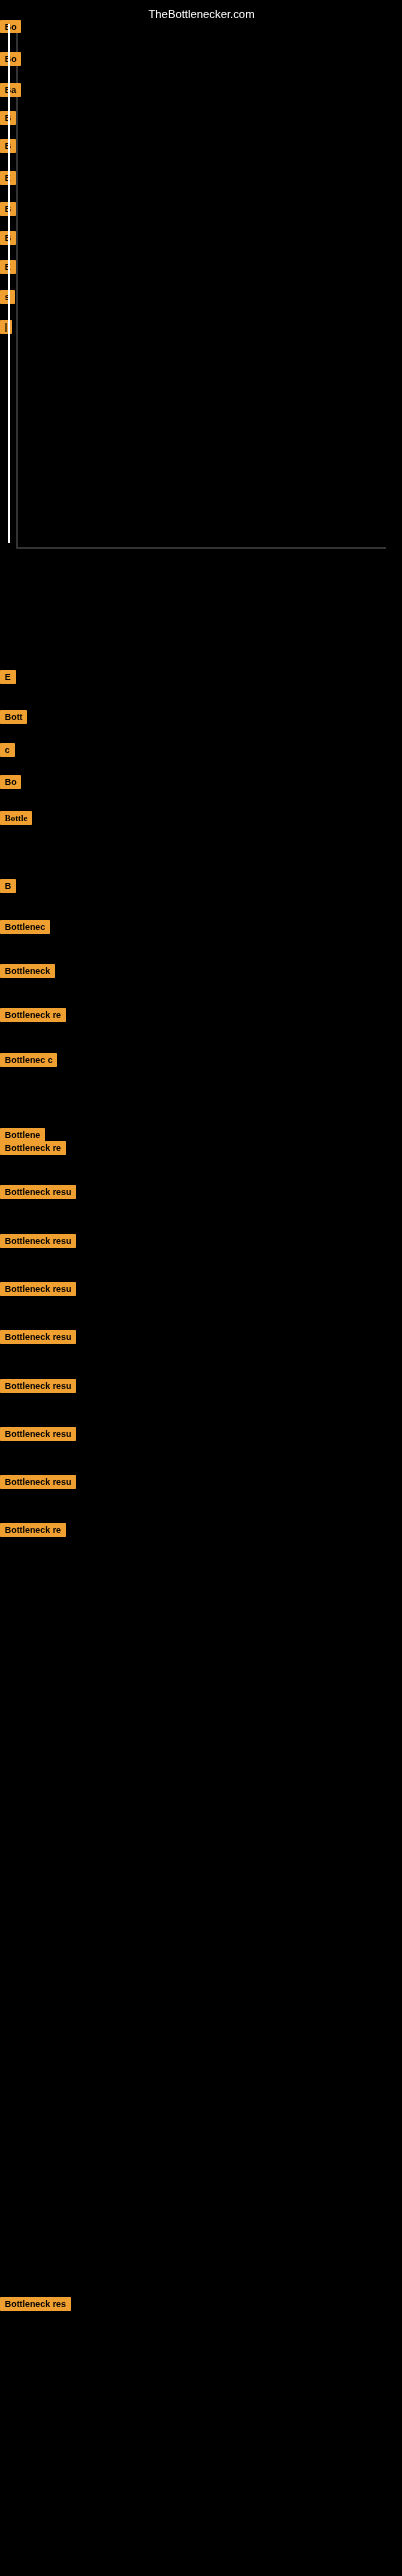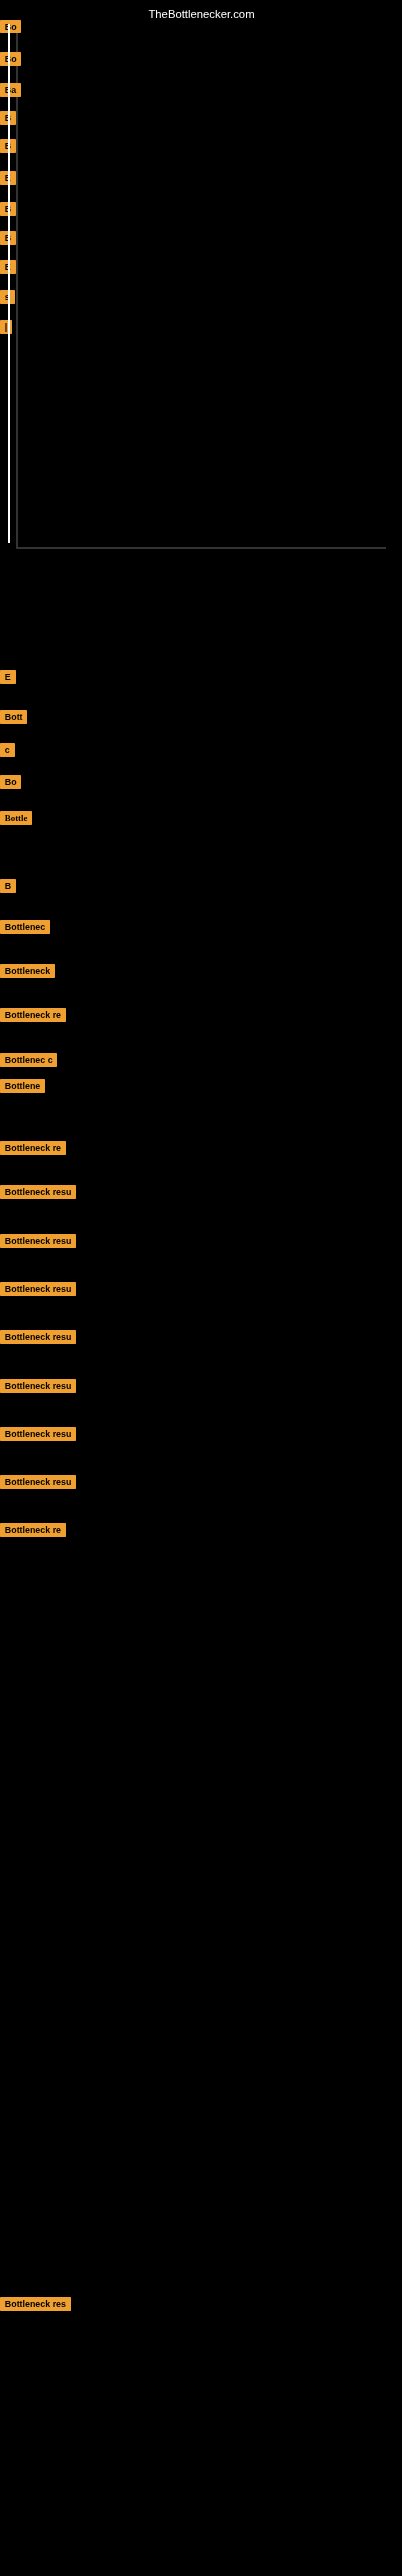--- a/index.html
+++ b/index.html
@@ -143,21 +143,21 @@
 </div>
 <div style="position:absolute;top:962px;left:0;text-align:right;">
   <span class="orange-badge">Bottleneck</span>
 </div>
 <div style="position:absolute;top:1006px;left:0;">
   <span class="orange-badge">Bottleneck re</span>
 </div>
 <div style="position:absolute;top:1051px;left:0;">
   <span class="orange-badge">Bottlenec c</span>
 </div>
-<div style="position:absolute;top:1077px;left:0;">
+<div style="position:absolute;top:1126px;left:0;">
   <span class="orange-badge">Bottlene</span>
 </div>
 <div style="position:absolute;top:1139px;left:0;">
   <span class="orange-badge">Bottleneck re</span>
 </div>
 <div style="position:absolute;top:1183px;left:0;">
   <span class="orange-badge">Bottleneck resu</span>
 </div>
 <div style="position:absolute;top:1232px;left:0;">
   <span class="orange-badge">Bottleneck resu</span>

